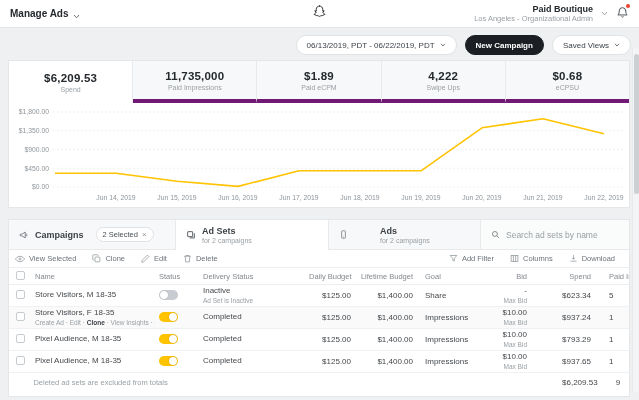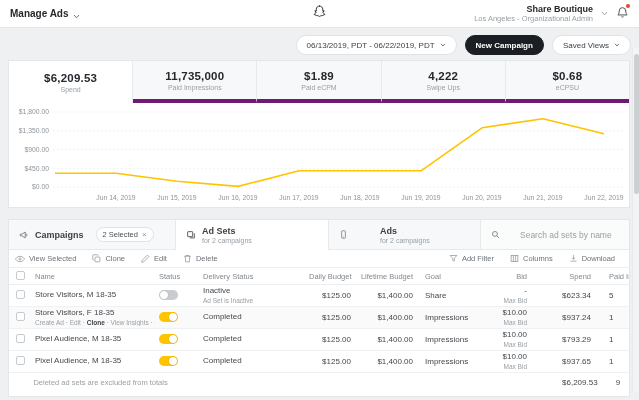--- a/index.html
+++ b/index.html
@@ -40,21 +40,21 @@
   .ttab { display:flex; align-items:center; gap:6px; padding:0 10px; border-right:1px solid #e7e9ea; border-bottom:1px solid #e7e9ea; cursor:pointer; }
   .ttab.active { background:#fff; border-bottom:none; }
   .ttab-campaigns { width:167px; }
   .ttab-adsets { width:153px; }
   .ttab-ads { width:152px;gap:32px; }
   .ttab-label { font-size:9px; font-weight:bold; color:#3d4247; }
   .ttab-sub { font-size:7px; color:#9aa0a5; margin-top:1px; }
   .ttab-stack { display:flex; flex-direction:column; justify-content:center; }
   .sel-pill { margin-left:6px; display:flex; gap:4px; background:#fff; border:1px solid #dfe2e4; border-radius:8px; font-size:7.5px; color:#4a5055; padding:2px 6px; }
   .sel-x { font-size:8px; color:#8f959a; cursor:pointer; }
-  .search-cell { flex:1; display:flex; align-items:center; gap:20px; padding:0 10px; background:#fafbfb; border-bottom:1px solid #e7e9ea; }
+  .search-cell { flex:1; display:flex; align-items:center; gap:6px; padding:0 10px; background:#fafbfb; border-bottom:1px solid #e7e9ea; }
   .search-cell input { border:none; outline:none; background:transparent; font-size:8.5px; color:#3d4247; width:100%; font-family:"Liberation Sans",sans-serif; }
   .search-cell input::placeholder { color:#9aa0a5; }
 
   .toolbar { height:18px; display:flex; align-items:center; padding:0 14px 0 6px; border-bottom:1px solid #eceeef; }
   .tool-btn { display:flex; align-items:center; gap:4px; font-size:7.5px; color:#6e747a; margin-right:16px; cursor:pointer; }
   .toolbar .spacer { flex:1; }
   .tool-btn.right { margin-right:0; margin-left:16px; }
 
   
   .tr { display:flex; align-items:center; height:22px; border-bottom:1px solid #eff1f2; width:680px; }
@@ -105,21 +105,21 @@
   </div>
   <div class="tb-center">
     <span class="icon">
       <svg width="15" height="15" viewBox="0 0 24 24" fill="none" stroke="#1b1f23" stroke-width="1.4" stroke-linejoin="round" stroke-linecap="round">
         <path d="M12 3.2c-3 0-5.2 2.2-5.2 5.3 0 .9.05 1.8.1 2.5-.5.2-1.2-.05-1.7-.35-.5-.2-1 .3-.6.75.55.6 1.5 1 2.1 1.3-.2 1.5-1.4 2.8-3 3.3-.5.15-.45.8.05 1 .8.3 1.8.5 2.6.6.15.4.3.9.5 1.1.9-.1 1.8-.3 2.6-.1.9.25 1.6 1.2 2.55 1.2s1.65-.95 2.55-1.2c.8-.2 1.7 0 2.6.1.2-.2.35-.7.5-1.1.8-.1 1.8-.3 2.6-.6.5-.2.55-.85.05-1-1.6-.5-2.8-1.8-3-3.3.6-.3 1.55-.7 2.1-1.3.4-.45-.1-.95-.6-.75-.5.3-1.2.55-1.7.35.05-.7.1-1.6.1-2.5 0-3.1-2.2-5.3-5.2-5.3z"></path>
       </svg>
     </span>
   </div>
   <div class="tb-right">
     <div class="account">
-      <div class="acc-name">Share Boutique</div>
+      <div class="acc-name">Paid Boutique</div>
       <div class="acc-sub">Los Angeles - Organizational Admin</div>
     </div>
     <span class="icon">
       <svg width="7" height="5" viewBox="0 0 7 5">
           <polyline points="1,1 3.5,3.8 6,1" fill="none" stroke="#9aa0a5" stroke-width="1"></polyline>
         </svg>
     </span>
     <div class="bell-wrap">
       <span class="icon">
         <svg width="13" height="13" viewBox="0 0 24 24" fill="none" stroke="#4a5055" stroke-width="1.8" stroke-linecap="round" stroke-linejoin="round">

